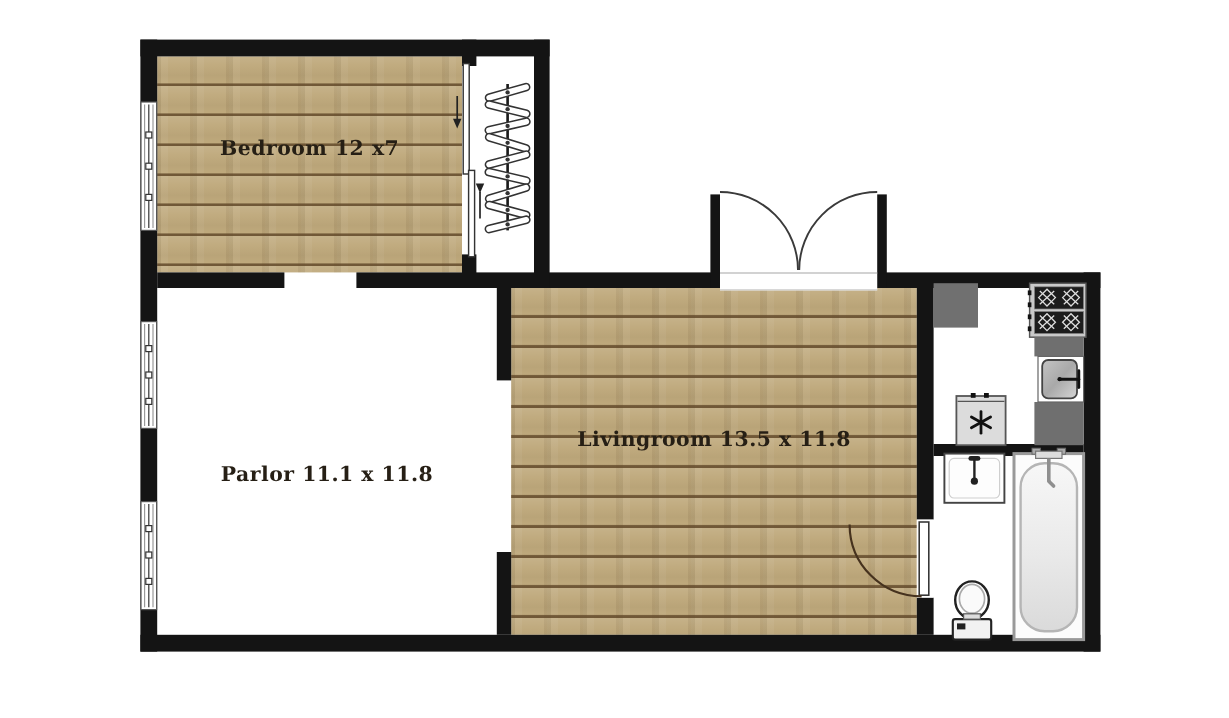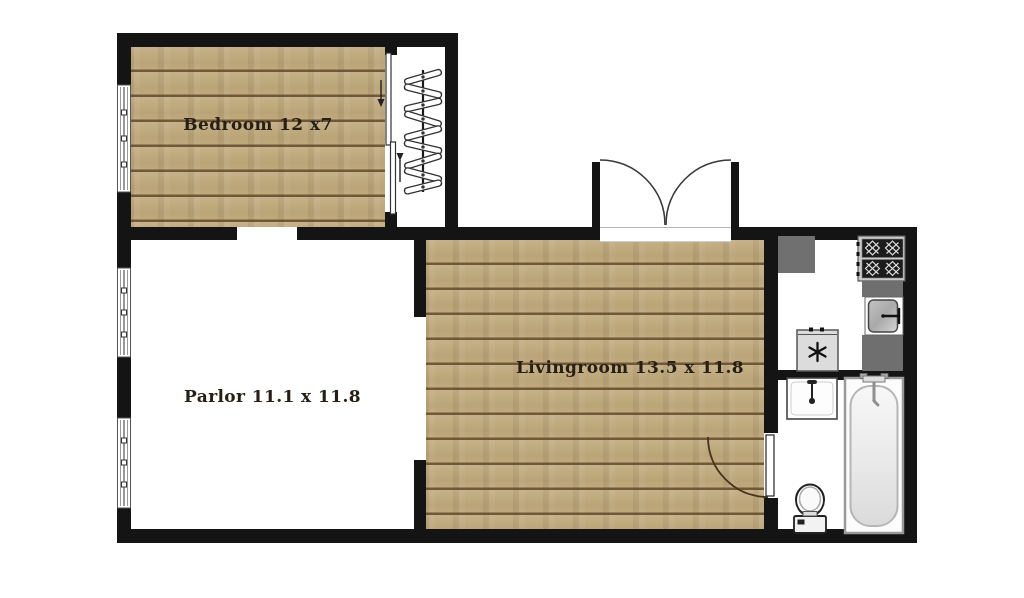--- a/index.html
+++ b/index.html
@@ -55,21 +55,21 @@
   <div class="wall" style="left:764px;top:240px;width:14px;height:193px;"></div>
   <div class="wall" style="left:764px;top:498px;width:14px;height:31px;"></div>
   <div class="wall" style="left:778px;top:370px;width:125px;height:10px;"></div>
 
   <div class="wall" style="left:592px;top:162px;width:8px;height:78px;"></div>
   <div class="wall" style="left:731px;top:162px;width:8px;height:78px;"></div>
   <div class="threshold" style="left:600px;top:227px;width:131px;height:13px;"></div>
 
   <div class="room-label" style="left:131px;top:113px;width:254px;">Bedroom 12 x7</div>
   <div class="room-label" style="left:131px;top:355px;width:283px;margin-top:30px;">Parlor 11.1 x 11.8</div>
-  <div class="room-label" style="left:450px;top:356px;width:338px;padding-left:11px;">Livingroom 13.5 x 11.8</div>
+  <div class="room-label" style="left:426px;top:356px;width:338px;">Livingroom 13.5 x 11.8</div>
 
   <svg class="overlay" width="1024" height="598" viewBox="0 0 1024 598">
     <defs>
       <linearGradient id="sinkgrad" x1="0" y1="0" x2="1" y2="1">
         <stop offset="0" stop-color="#c4c4c4"></stop>
           <stop offset="0.5" stop-color="#a9a9a9"></stop>
           <stop offset="1" stop-color="#d6d6d6"></stop>
       </linearGradient>
       <linearGradient id="tubgrad" x1="0" y1="0" x2="0" y2="1">
         <stop offset="0" stop-color="#f7f7f7"></stop>

